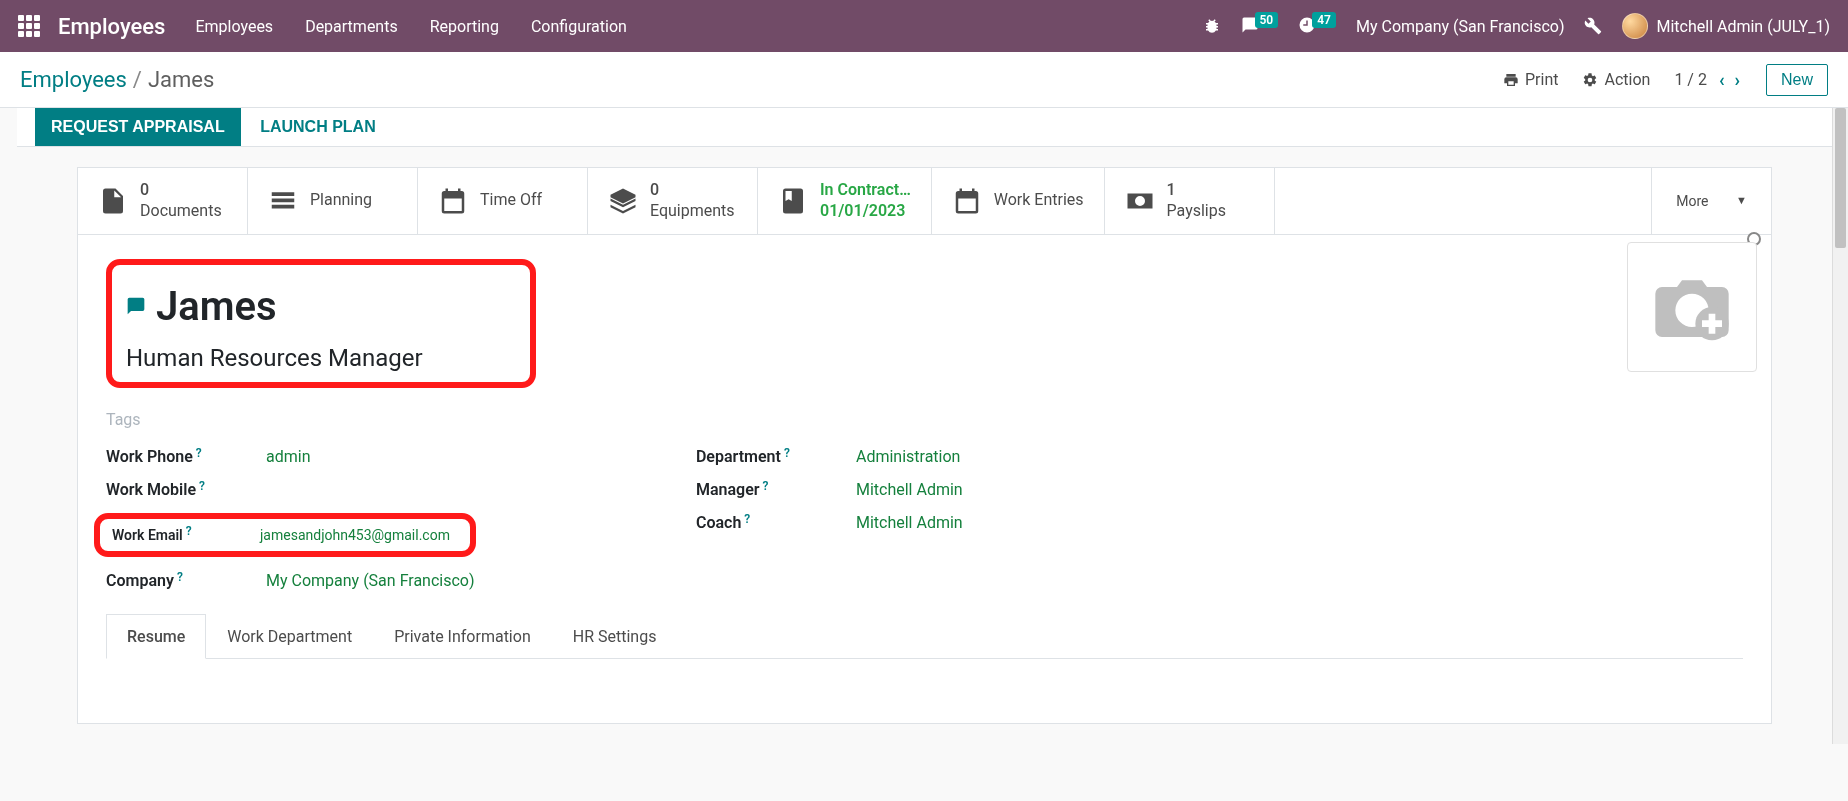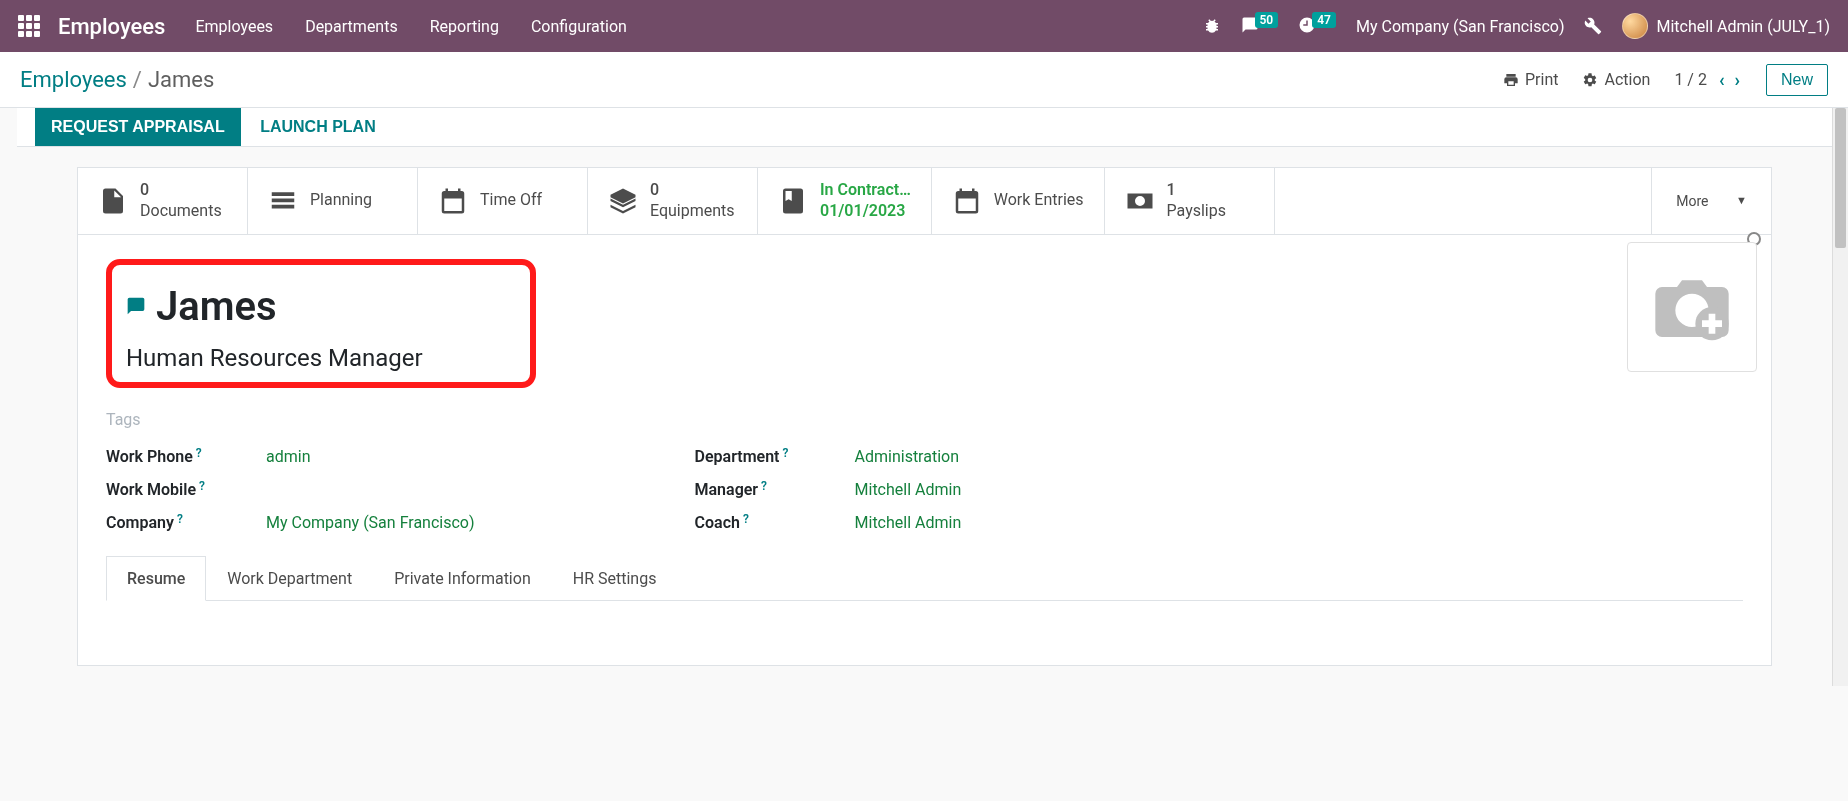--- a/index.html
+++ b/index.html
@@ -243,20 +243,24 @@
     <div class="fields">
       <div class="fcol">
         <div class="frow">
                 <span class="flabel"><span>Work Phone</span><span class="help">?</span></span>
                 <span class="fval">admin</span>
               </div>
         <div class="frow">
                 <span class="flabel"><span>Work Mobile</span><span class="help">?</span></span>
                 <span class="fval"></span>
               </div>
+        <div class="hl-box2">
+          <span class="flabel" style="width:148px;"><span>Work Email</span><span class="help">?</span></span>
+                <span class="fval">jamesandjohn453@gmail.com</span>
+        </div>
         <div class="frow">
                 <span class="flabel"><span>Company</span><span class="help">?</span></span>
                 <span class="fval">My Company (San Francisco)</span>
               </div>
       </div>
       <div class="fcol" style="margin-left:140px;">
         <div class="frow">
                 <span class="flabel"><span>Department</span><span class="help">?</span></span>
                 <span class="fval">Administration</span>
               </div>

